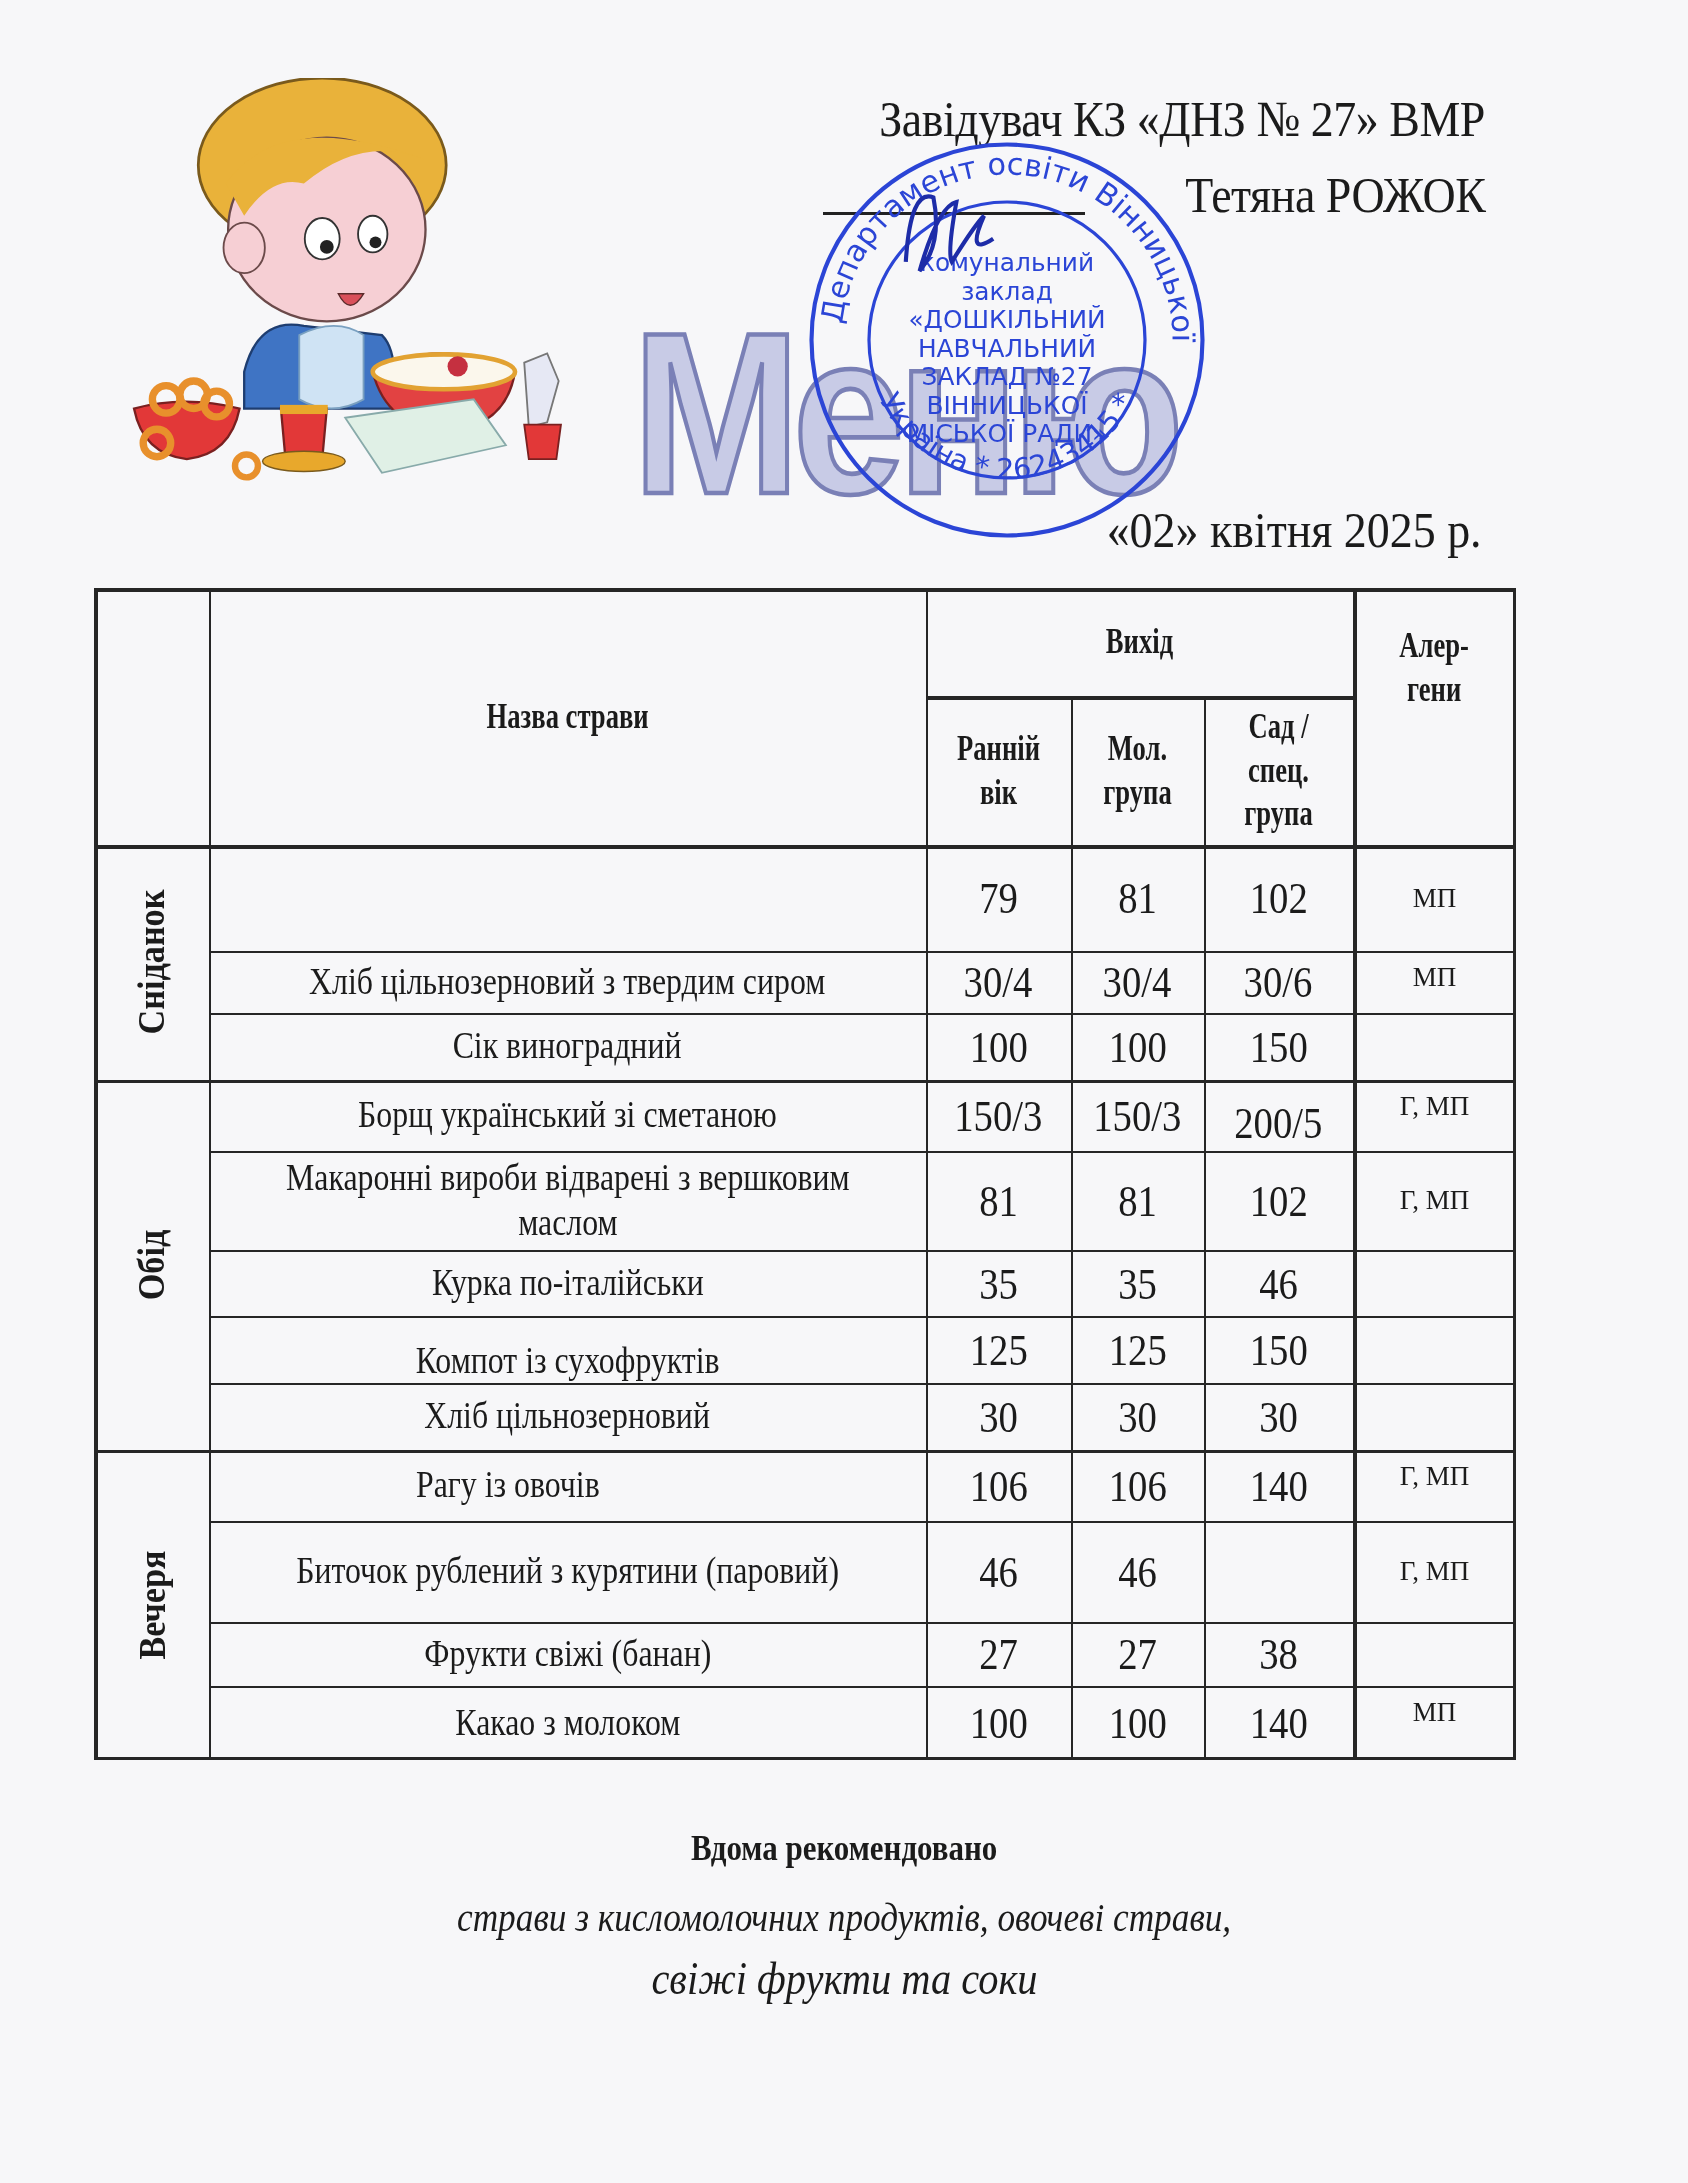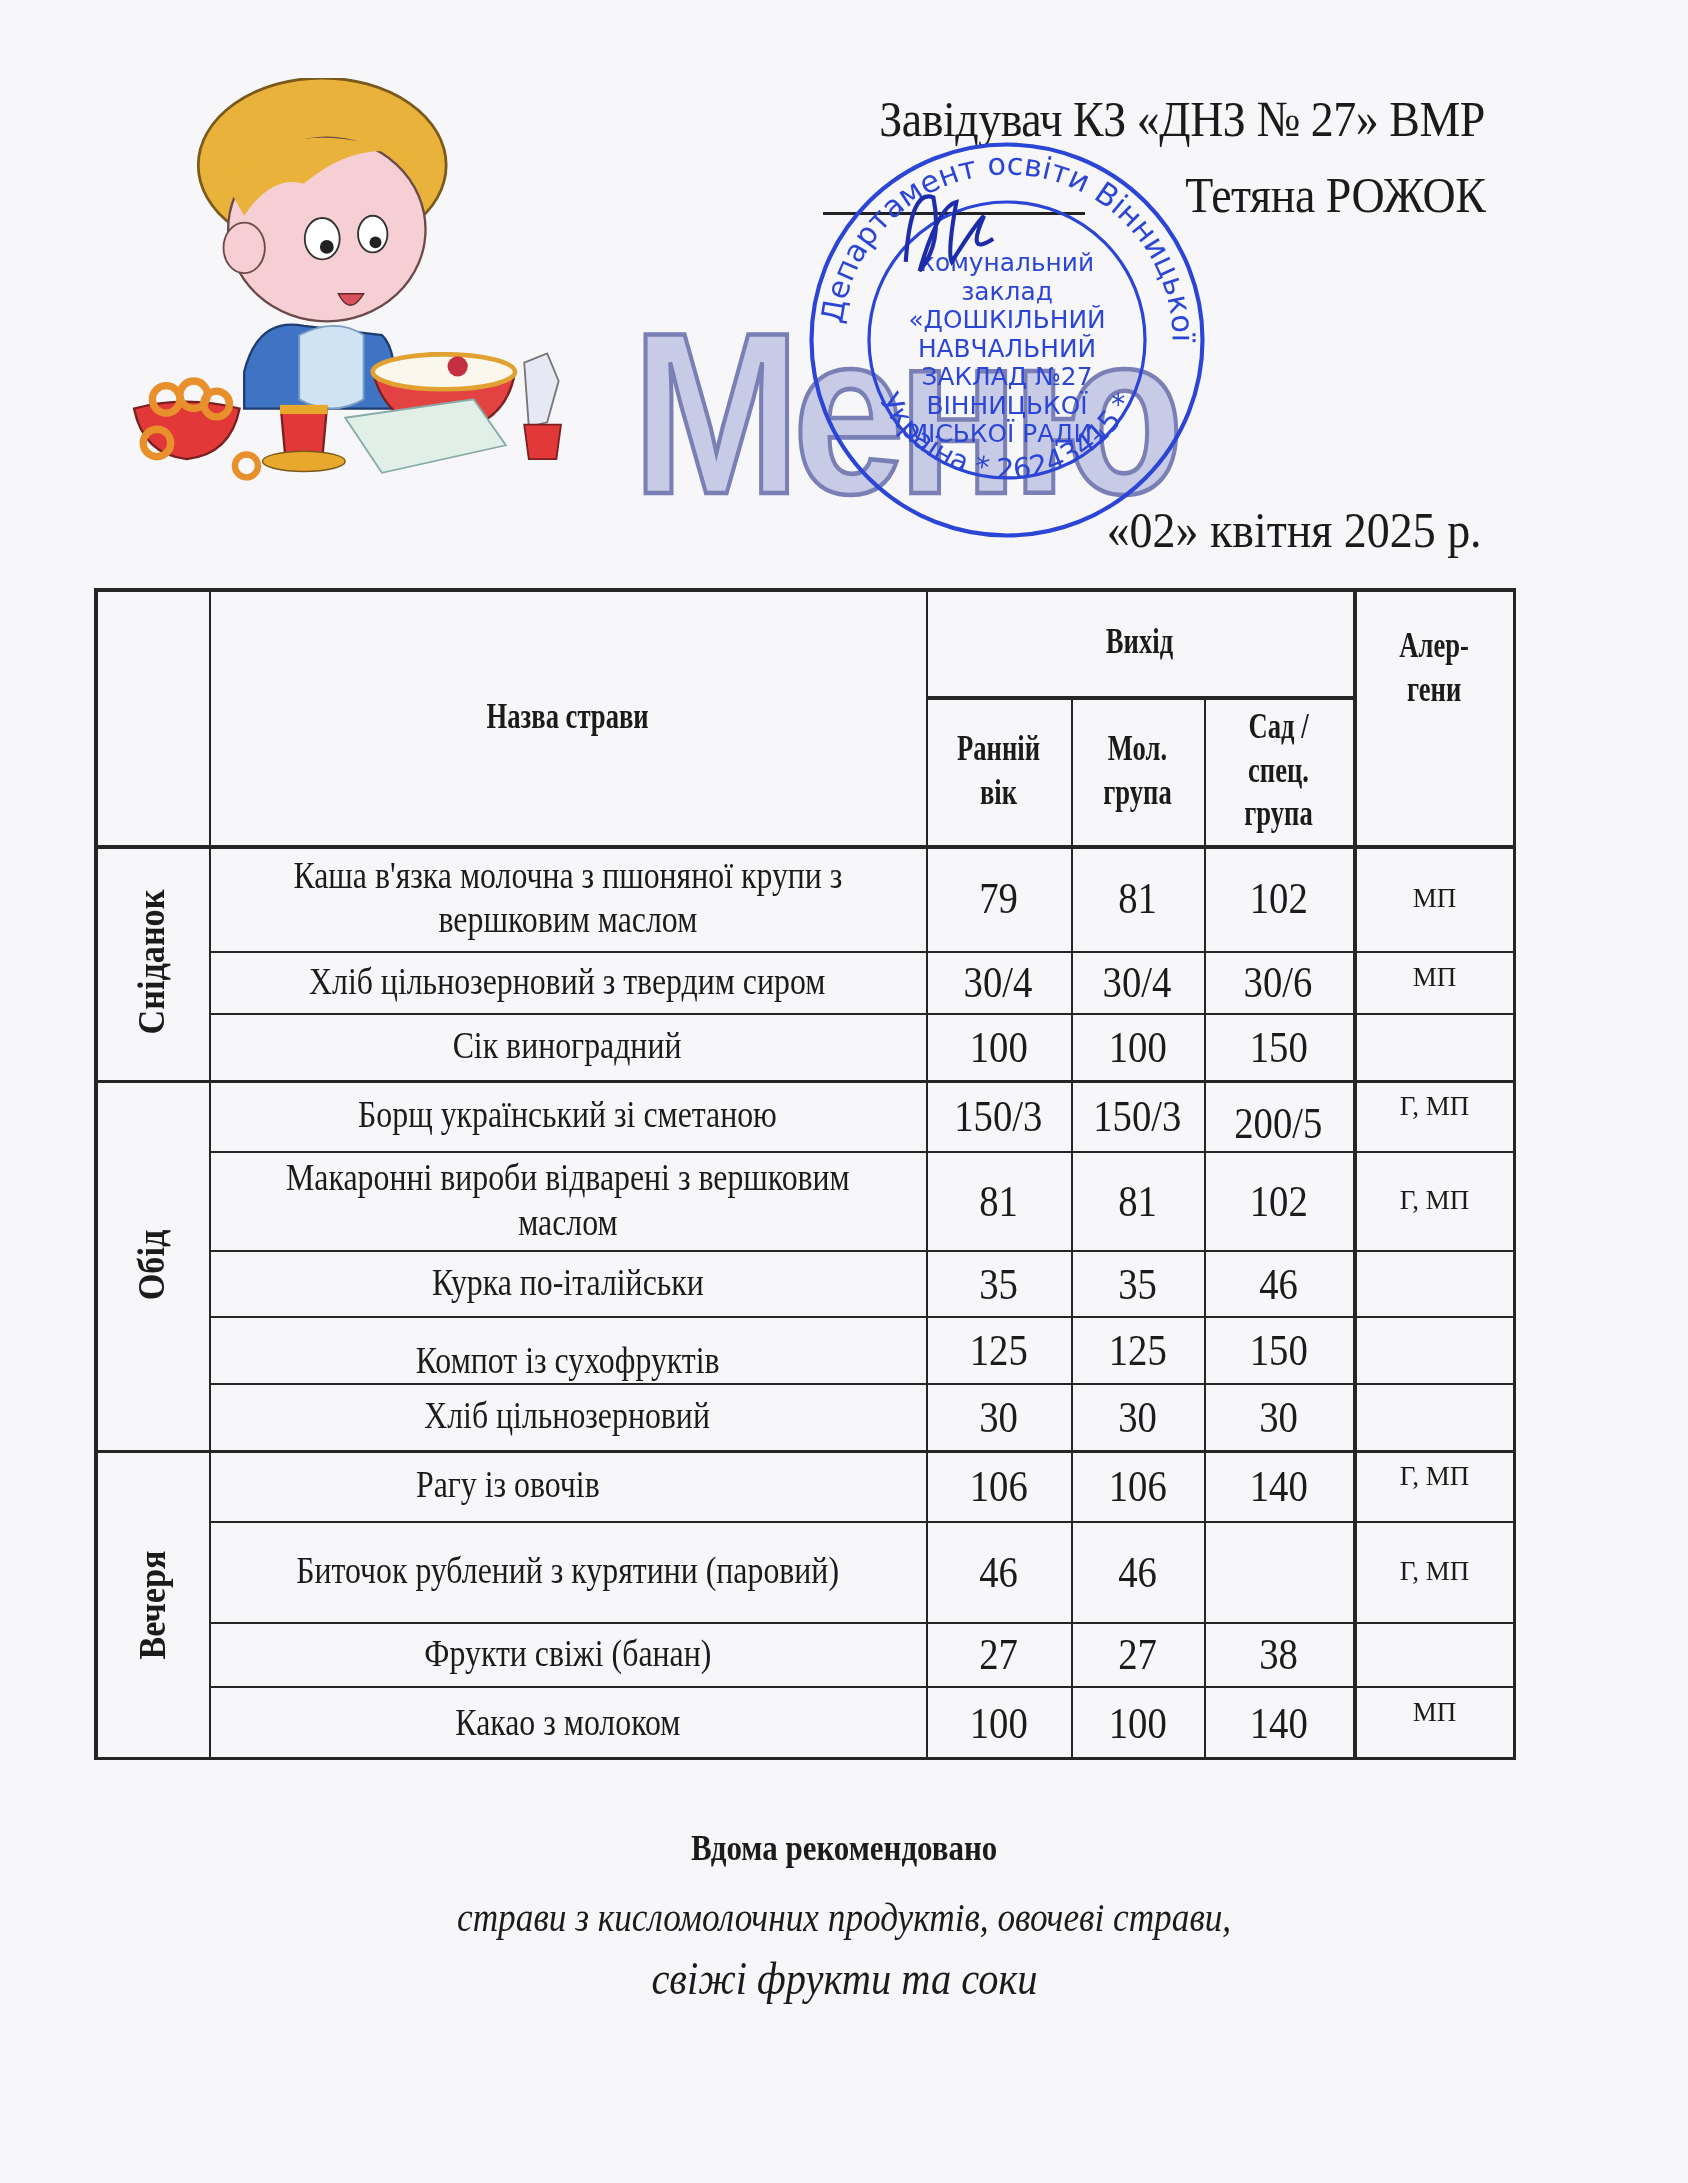--- a/index.html
+++ b/index.html
@@ -158,23 +158,20 @@
     <div class="cell th" style="left: 977px; top: 108px; width: 133px; height: 149px;">
       <span style="white-space: pre-line;">Мол. група</span>
     </div>
     <div class="cell th" style="left: 1110px; top: 108px; width: 149px; height: 149px;">
       <span style="white-space: pre-line;">Сад / спец. група</span>
     </div>
     <div class="cell meal" style="left: 0px; top: 257px; width: 115px; height: 234px;">
       <span>Сніданок</span>
     </div>
     <div></div>
-    <div class="cell td-name" style="left: 115px; top: 257px; width: 717px; height: 106px;">
-      <span>Каша в'язка молочна з пшоняної крупи з вершковим маслом</span>
-    </div>
     <div class="cell td-num" style="left: 832px; top: 257px; width: 145px; height: 106px;">
       <span>79</span>
     </div>
     <div class="cell td-num" style="left: 977px; top: 257px; width: 133px; height: 106px;">
       <span>81</span>
     </div>
     <div class="cell td-num" style="left: 1110px; top: 257px; width: 149px; height: 106px;">
       <span>102</span>
     </div>
     <div class="cell td-all mid" style="left: 1259px; top: 257px; width: 163px; height: 106px;">

